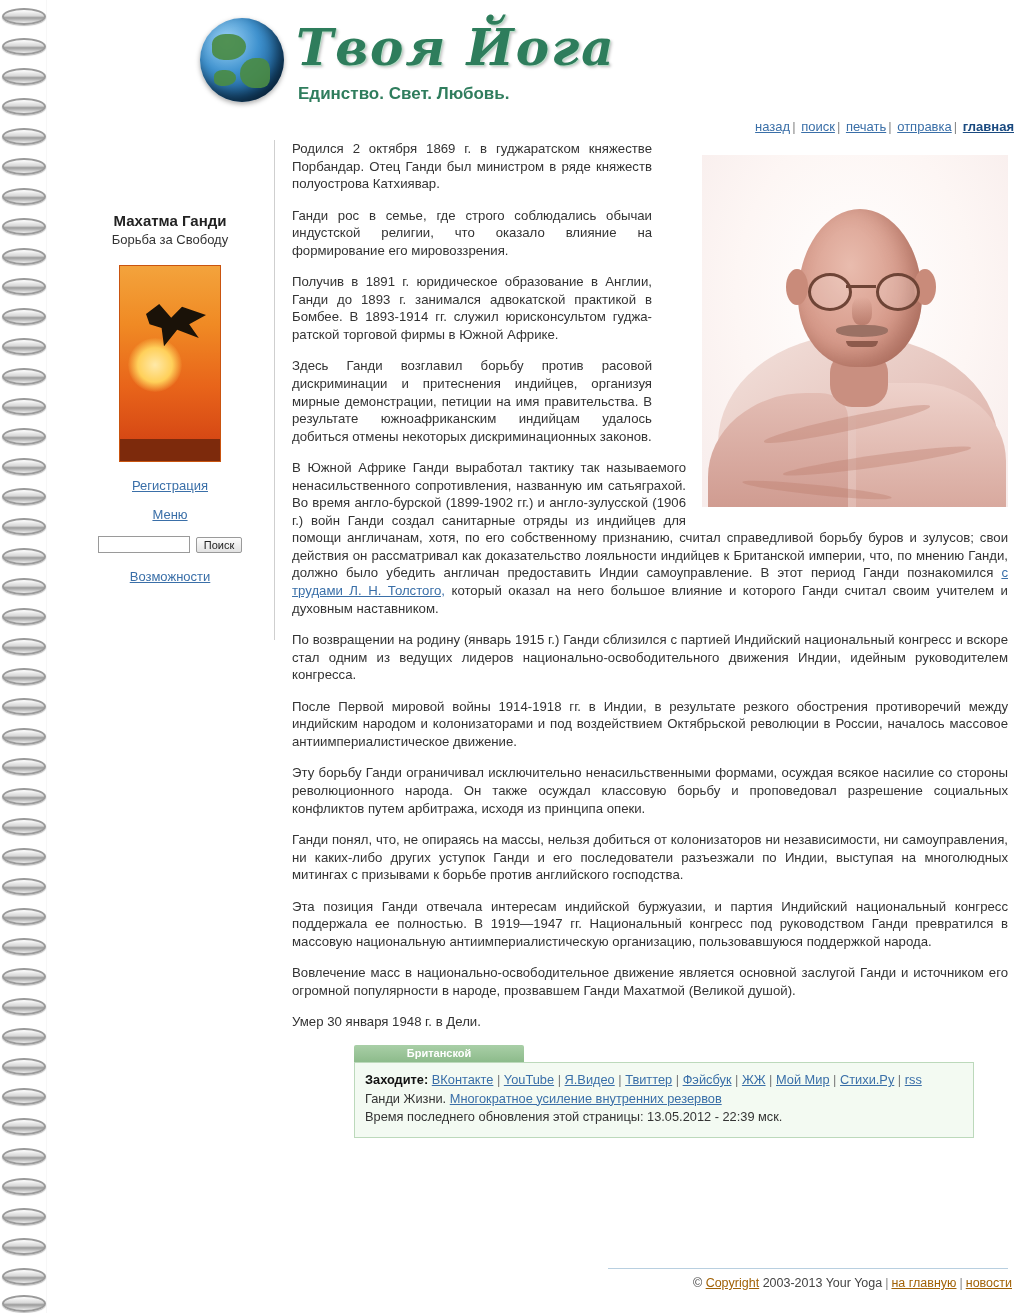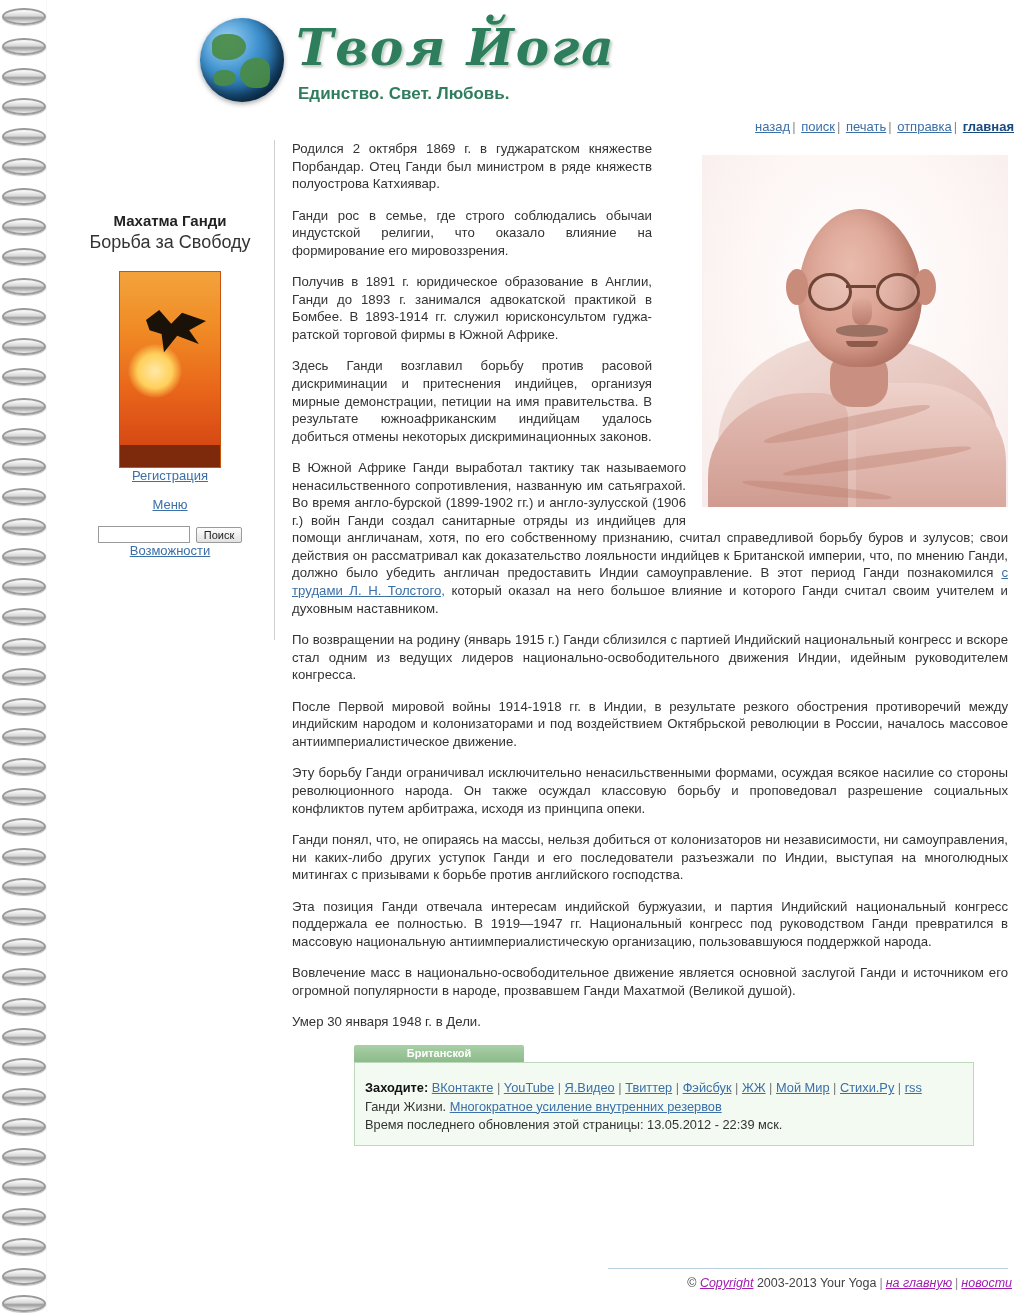--- a/index.html
+++ b/index.html
@@ -138,21 +138,21 @@
     width: 220px;
     text-align: center;
   }
   .sb-title {
     font-size: 15px;
     font-weight: bold;
     color: #222;
     margin-top: 72px;
   }
   .sb-sub {
-    font-size: 18px;
+    font-size: 13px;
     color: #333;
     margin-top: 3px;
   }
   .sb-banner {
     margin: 18px auto 0 auto;
     width: 100px;
     height: 195px;
     background: linear-gradient(to bottom, #f3a33c 0%, #f08a24 30%, #e8641a 62%, #cf3d12 100%);
     position: relative;
     overflow: hidden;
@@ -182,21 +182,21 @@
     bottom: 0;
     width: 100%;
     height: 22px;
     background: #7d2a0c;
   }
   .sb-link {
     display: block;
     font-size: 13px;
     color: #3a6fa8;
     text-decoration: underline;
-    margin-top: 0;
+    margin-top: 16px;
   }
   .sb-menu { margin-top: 14px; }
   .sb-search {
     margin-top: 14px;
     display: flex;
     justify-content: center;
     align-items: center;
     gap: 6px;
   }
   .sb-search input[type="text"] {
@@ -388,21 +388,21 @@
     color: #ffffff;
     font-size: 11px;
     font-weight: bold;
     text-align: center;
     line-height: 17px;
     border-radius: 2px 2px 0 0;
   }
   .info-box {
     border: 1px solid #bcd9bb;
     background: #f3faf2;
-    padding: 16px 10px 10px 10px;
+    padding: 8px 10px 10px 10px;
     font-size: 12.8px;
     line-height: 1.45;
     color: #333;
   }
   .info-box a { color: #3a6fa8; text-decoration: underline; }
   .info-box b { color: #111; }
   .info-box .sep { color: #777; }
 
   
   .footer-rule {
@@ -414,21 +414,21 @@
     background: #b8cfe0;
   }
   .footer {
     position: absolute;
     right: 12px;
     top: 1276px;
     font-size: 12.5px;
     color: #444;
     white-space: nowrap;
   }
-  .footer a { color: #a21caf; text-decoration: underline; font-style: italic; }
+  .footer a { color: #a16207; text-decoration: underline; }
   .footer .sep { color: #888; padding: 0 3px; }
 </style>
 </head>
 <body>
 
 <div class="spiral">
   <div class="ring" style="top:8px"></div>
     <div class="ring" style="top:38px"></div>
   <div class="ring" style="top:68px"></div>
     <div class="ring" style="top:98px"></div>

